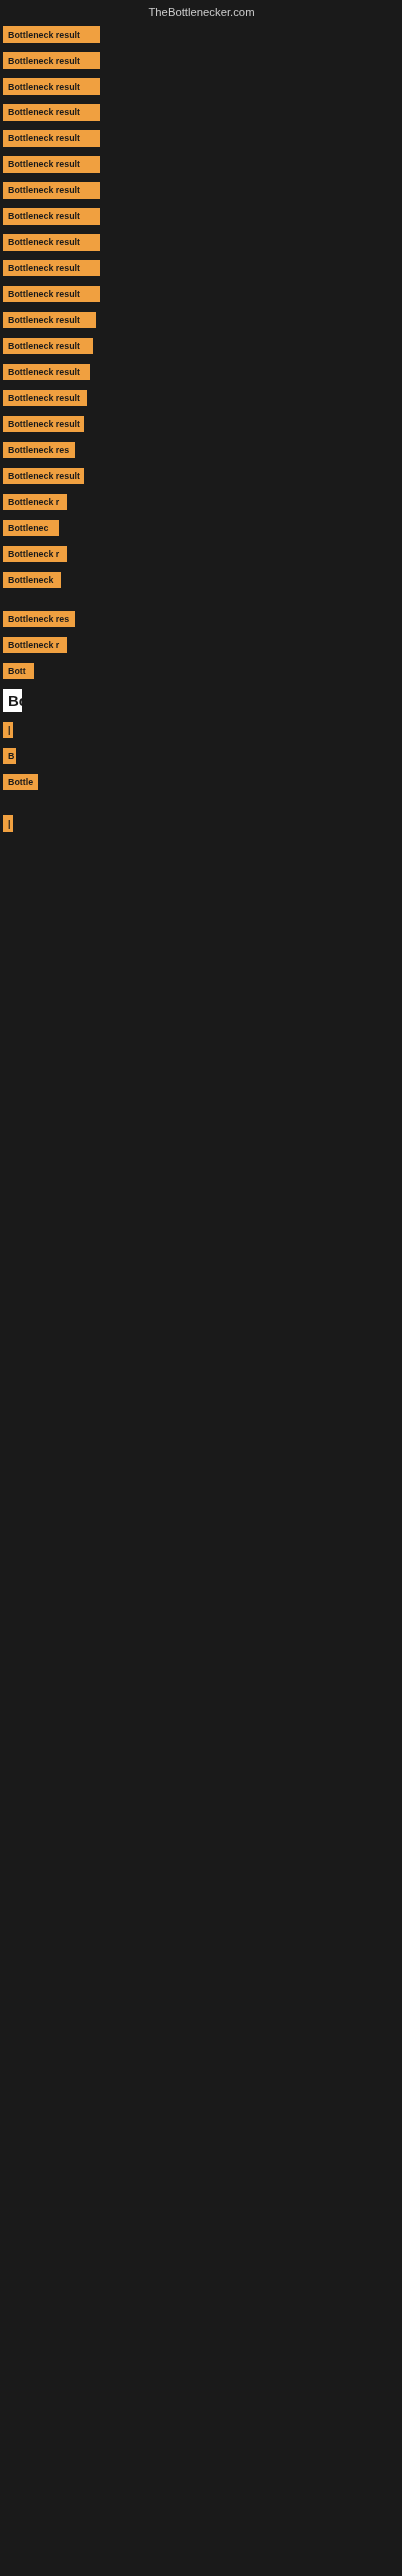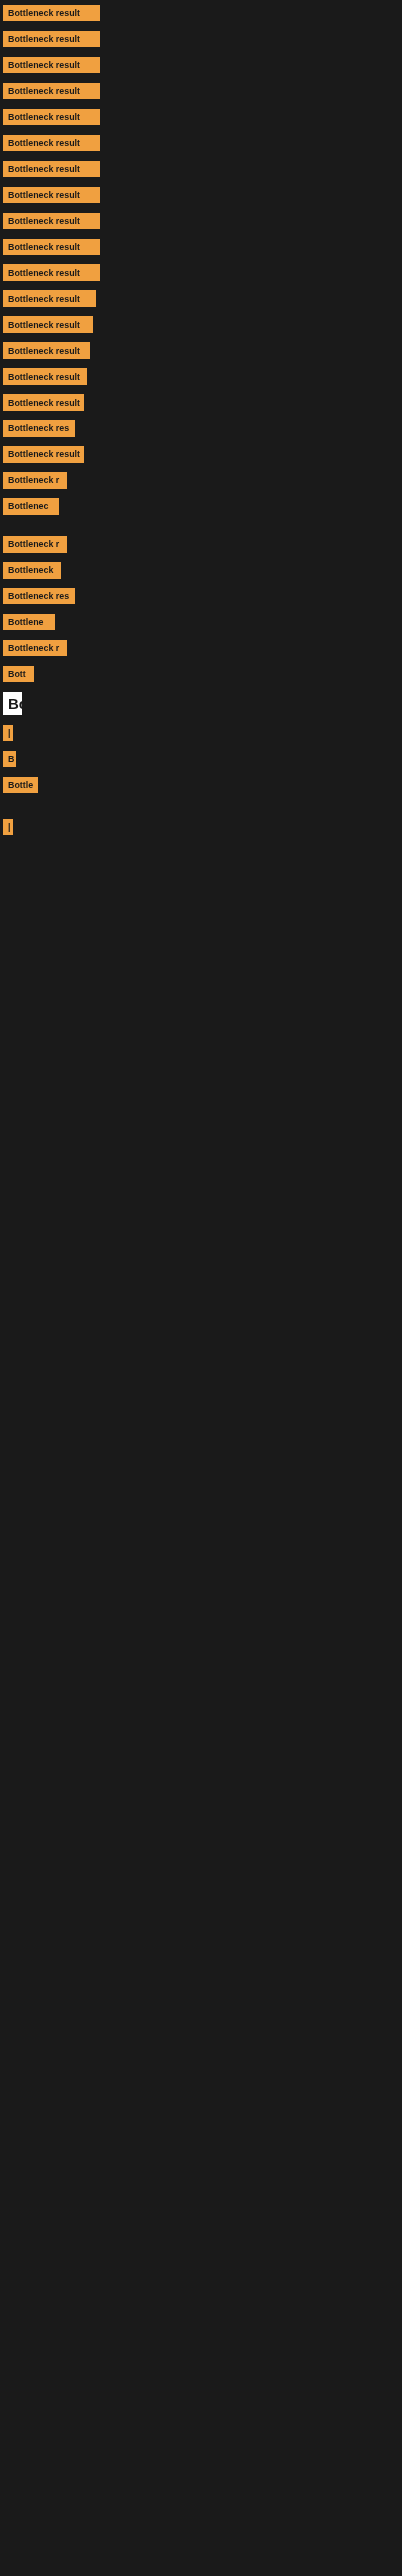--- a/index.html
+++ b/index.html
@@ -12,20 +12,21 @@
       width: 403px;
       min-height: 2576px;
       font-family: Arial, sans-serif;
       position: relative;
     }
   </style>
 </head>
 <body>
 
 <div style="position:relative; width:403px; min-height:2576px; background:#1a1a1a;">
+  <div style="text-align:center; color:#cccccc; font-size:11.3px; padding:6.4px 0 3.2px 0; font-family:Arial,sans-serif;">TheBottlenecker.com</div>
   <div id="rows-container">
       <div style="display: flex; align-items: center; margin-bottom: 0px; padding: 4.8px 0px 4.8px 3.2px;">
         <span style="background-color: rgb(240, 160, 64); color: rgb(26, 26, 26); font-size: 8.9px; font-weight: bold; padding: 3.2px 4.8px; white-space: nowrap; overflow: hidden; display: inline-block; max-width: 97px; width: 97px; font-family: Arial, sans-serif;">Bottleneck result</span>
       </div>
       <div style="display: flex; align-items: center; margin-bottom: 0px; padding: 4.8px 0px 4.8px 3.2px;">
         <span style="background-color: rgb(240, 160, 64); color: rgb(26, 26, 26); font-size: 8.9px; font-weight: bold; padding: 3.2px 4.8px; white-space: nowrap; overflow: hidden; display: inline-block; max-width: 97px; width: 97px; font-family: Arial, sans-serif;">Bottleneck result</span>
       </div>
       <div style="display: flex; align-items: center; margin-bottom: 0px; padding: 4.8px 0px 4.8px 3.2px;">
         <span style="background-color: rgb(240, 160, 64); color: rgb(26, 26, 26); font-size: 8.9px; font-weight: bold; padding: 3.2px 4.8px; white-space: nowrap; overflow: hidden; display: inline-block; max-width: 97px; width: 97px; font-family: Arial, sans-serif;">Bottleneck result</span>
       </div>
@@ -70,34 +71,31 @@
       </div>
       <div style="display: flex; align-items: center; margin-bottom: 0px; padding: 4.8px 0px 4.8px 3.2px;">
         <span style="background-color: rgb(240, 160, 64); color: rgb(26, 26, 26); font-size: 8.9px; font-weight: bold; padding: 3.2px 4.8px; white-space: nowrap; overflow: hidden; display: inline-block; max-width: 72px; width: 72px; font-family: Arial, sans-serif;">Bottleneck res</span>
       </div>
       <div style="display: flex; align-items: center; margin-bottom: 0px; padding: 4.8px 0px 4.8px 3.2px;">
         <span style="background-color: rgb(240, 160, 64); color: rgb(26, 26, 26); font-size: 8.9px; font-weight: bold; padding: 3.2px 4.8px; white-space: nowrap; overflow: hidden; display: inline-block; max-width: 81px; width: 81px; font-family: Arial, sans-serif;">Bottleneck result</span>
       </div>
       <div style="display: flex; align-items: center; margin-bottom: 0px; padding: 4.8px 0px 4.8px 3.2px;">
         <span style="background-color: rgb(240, 160, 64); color: rgb(26, 26, 26); font-size: 8.9px; font-weight: bold; padding: 3.2px 4.8px; white-space: nowrap; overflow: hidden; display: inline-block; max-width: 64px; width: 64px; font-family: Arial, sans-serif;">Bottleneck r</span>
       </div>
-      <div style="display: flex; align-items: center; margin-bottom: 12px; padding: 4.8px 0px 4.8px 3.2px;">
+      <div style="display: flex; align-items: center; margin-bottom: 0px; padding: 4.8px 0px 4.8px 3.2px;">
         <span style="background-color: rgb(240, 160, 64); color: rgb(26, 26, 26); font-size: 8.9px; font-weight: bold; padding: 3.2px 4.8px; white-space: nowrap; overflow: hidden; display: inline-block; max-width: 56px; width: 56px; font-family: Arial, sans-serif;">Bottlenec</span>
       </div>
       <div style="display: flex; align-items: center; margin-bottom: 0px; padding: 4.8px 0px 4.8px 3.2px;">
         <span style="background-color: rgb(240, 160, 64); color: rgb(26, 26, 26); font-size: 8.9px; font-weight: bold; padding: 3.2px 4.8px; white-space: nowrap; overflow: hidden; display: inline-block; max-width: 64px; width: 64px; font-family: Arial, sans-serif;">Bottleneck r</span>
       </div>
-      <div style="display: flex; align-items: center; margin-bottom: 0px; padding: 4.8px 0px 4.8px 3.2px;">
+      <div style="display: flex; align-items: center; margin-bottom: 13px; padding: 4.8px 0px 4.8px 3.2px;">
         <span style="background-color: rgb(240, 160, 64); color: rgb(26, 26, 26); font-size: 8.9px; font-weight: bold; padding: 3.2px 4.8px; white-space: nowrap; overflow: hidden; display: inline-block; max-width: 58px; width: 58px; font-family: Arial, sans-serif;">Bottleneck</span>
       </div>
       <div style="display: flex; align-items: center; margin-bottom: 0px; padding: 4.8px 0px 4.8px 3.2px;">
         <span style="background-color: rgb(240, 160, 64); color: rgb(26, 26, 26); font-size: 8.9px; font-weight: bold; padding: 3.2px 4.8px; white-space: nowrap; overflow: hidden; display: inline-block; max-width: 72px; width: 72px; font-family: Arial, sans-serif;">Bottleneck res</span>
-      </div>
-      <div style="display: flex; align-items: center; margin-bottom: 0px; padding: 4.8px 0px 4.8px 3.2px;">
-        <span style="background-color: rgb(240, 160, 64); color: rgb(26, 26, 26); font-size: 8.9px; font-weight: bold; padding: 3.2px 4.8px; white-space: nowrap; overflow: hidden; display: inline-block; max-width: 52px; width: 52px; font-family: Arial, sans-serif;">Bottlene</span>
       </div>
       <div style="display: flex; align-items: center; margin-bottom: 0px; padding: 4.8px 0px 4.8px 3.2px;">
         <span style="background-color: rgb(240, 160, 64); color: rgb(26, 26, 26); font-size: 8.9px; font-weight: bold; padding: 3.2px 4.8px; white-space: nowrap; overflow: hidden; display: inline-block; max-width: 64px; width: 64px; font-family: Arial, sans-serif;">Bottleneck r</span>
       </div>
       <div style="display: flex; align-items: flex-start; margin-bottom: 0px; padding: 4.8px 0px 4.8px 3.2px;">
         <span style="background-color: rgb(240, 160, 64); color: rgb(26, 26, 26); font-size: 8.9px; font-weight: bold; padding: 3.2px 4.8px; white-space: nowrap; overflow: hidden; display: inline-block; max-width: 31px; width: 31px; font-family: Arial, sans-serif;">Bott</span>
       </div>
       <div style="display: flex; align-items: center; margin-bottom: 0px; padding: 4.8px 0px 4.8px 3.2px;">
         <span style="background-color: #ffffff; color: rgb(26, 26, 26); font-size: 15px; font-weight: bold; padding: 3.2px 4.8px; white-space: nowrap; overflow: hidden; display: inline-block; max-width: 19.3px; width: 19.3px; font-family: Arial, sans-serif;">Bo</span>
       </div>

